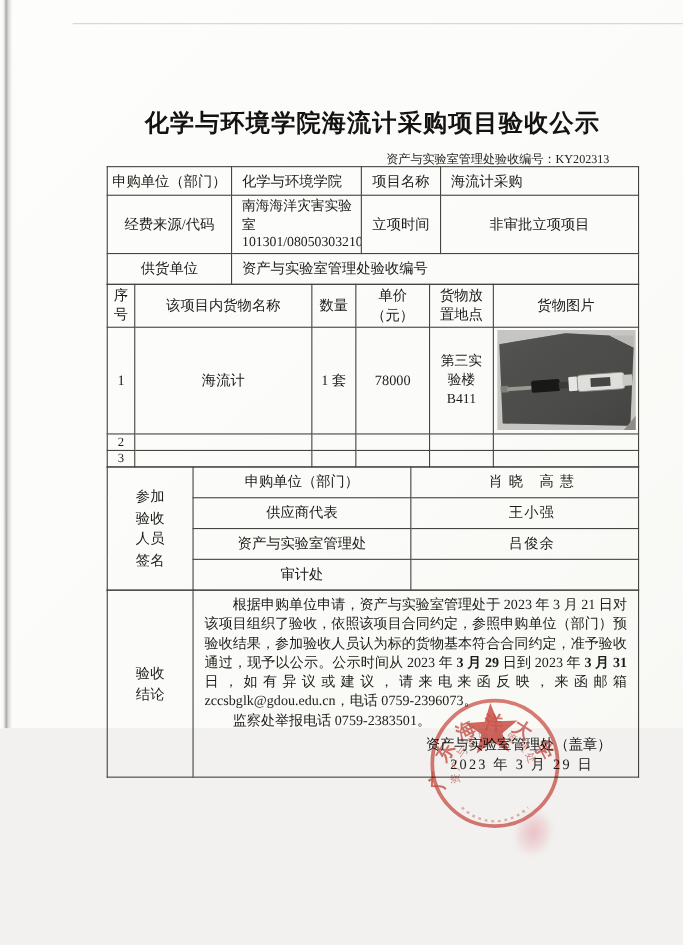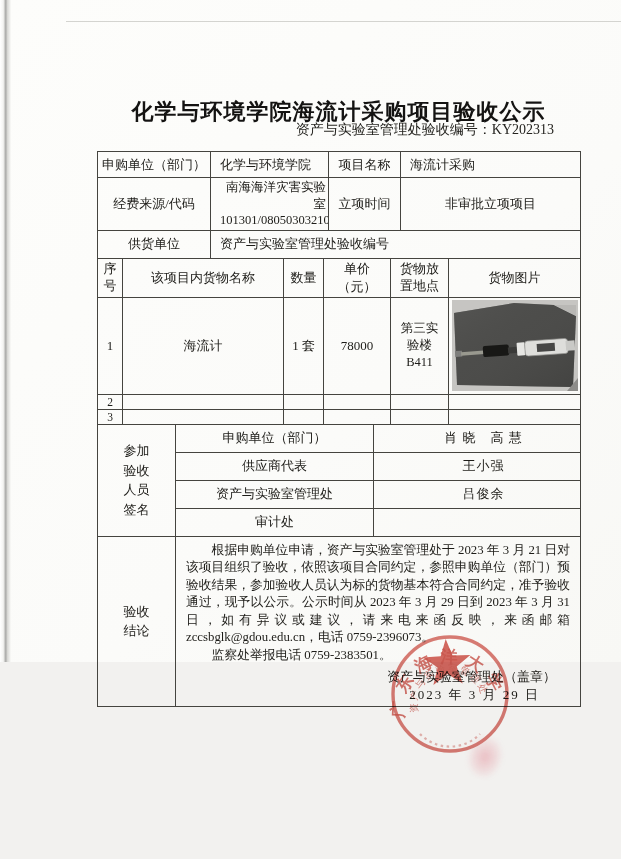--- a/index.html
+++ b/index.html
@@ -19,48 +19,48 @@
     background:linear-gradient(90deg,#ffffff 0%,#f3f3f1 30%,#a9a9a7 52%,#d8d8d5 68%,#fbfbf9 100%);
   }
   .scan-top-edge{
     position:absolute;left:66px;right:0;top:21px;height:1px;background:#d4d4d0;
   }
   .doc-title{
     position:absolute;left:97px;top:97px;width:483px;
     text-align:center;font-size:22px;font-weight:bold;letter-spacing:1px;color:#141312;
   }
   .doc-code{
-    position:absolute;left:97px;top:121px;width:483px;
+    position:absolute;left:97px;top:137px;width:483px;
     text-align:right;padding-right:0;box-sizing:border-box;
-    font-size:14px;color:#24231f;
+    font-size:11px;color:#24231f;
   }
   .doc-code span{padding-right:26px;}
   .tables{position:absolute;left:97px;top:152px;width:483px;}
   table{border-collapse:collapse;table-layout:fixed;width:483px;margin-top:-1px;}
   td{
     border:1px solid #45443f;
     font-size:13px;color:#1d1c18;
     text-align:center;vertical-align:middle;
     padding:1px 2px;overflow:hidden;
   }
   td.left{text-align:left;padding-left:9px;}
-  .two-line{font-size:12.5px;line-height:1.32;text-align:right;}
+  .two-line{font-size:12.5px;line-height:1.32;text-align:left;}
   .vlabel{width:30px;margin:0 auto;line-height:1.5;font-size:13px;}
   .hdr-narrow{width:44px;margin:0 auto;line-height:1.25;}
   .hdr-no{width:16px;margin:0 auto;line-height:1.25;}
   .loc-wrap{width:48px;margin:0 auto;line-height:1.35;font-size:12.5px;}
   .photo-cell{padding:2px;}
   .names{text-align:center;padding-left:15px;letter-spacing:1px;}
   
   .concl-cell{text-align:left;vertical-align:top;padding:5px 10px 2px 10px;}
   .concl-para{font-size:12.8px;line-height:1.37;text-indent:2em;text-align:justify;}
   .concl-report{font-size:12.8px;line-height:1.4;text-indent:2em;}
   .sign-unit{font-size:13px;text-align:right;padding-right:14px;margin-top:3px;}
   .sign-date{font-size:13px;text-align:right;padding-right:30px;letter-spacing:2px;}
-  .b{font-weight:normal;}
+  .b{font-weight:bold;}
   
   .seal{
     position:absolute;left:380px;top:626px;width:146px;height:156px;
     mix-blend-mode:multiply;opacity:0.88;filter:blur(0.35px);
     pointer-events:none;
   }
   .seal-smudge{
     position:absolute;left:468px;top:736px;width:34px;height:42px;
     background:radial-gradient(ellipse at center,rgba(221,110,125,0.38) 0%,rgba(221,110,125,0.12) 55%,rgba(221,110,125,0) 75%);
     filter:blur(2px);transform:rotate(15deg);

